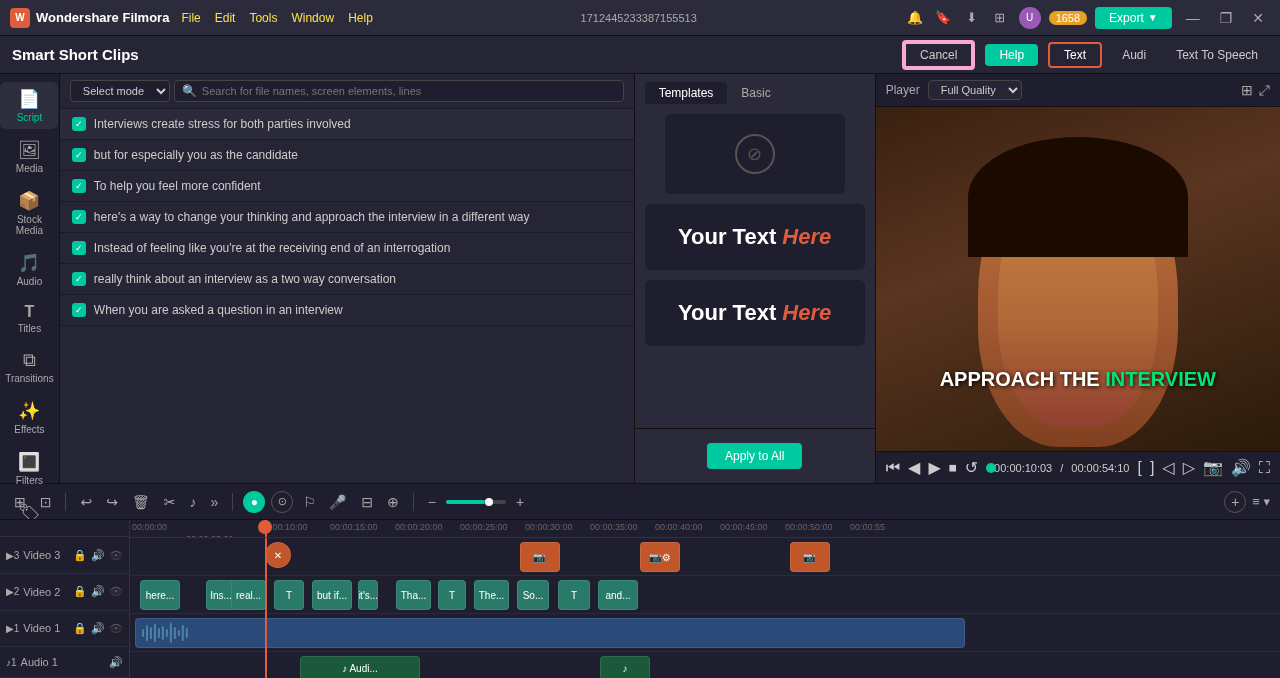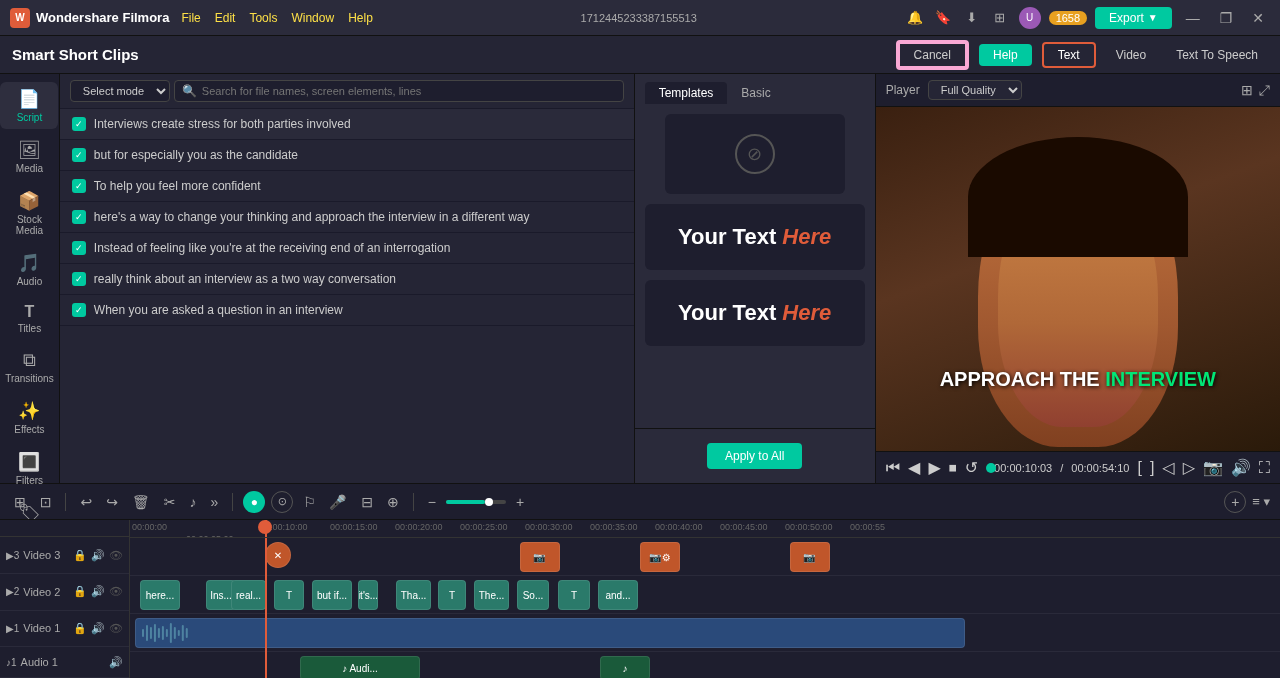--- a/index.html
+++ b/index.html
@@ -156,21 +156,21 @@
     <button class="win-btn">✕</button>
   </div>
 </div>
 
 <div class="titlebar">
   <span class="smart-title">Smart Short Clips</span>
   <div class="spacer"></div>
   <button class="cancel-btn">Cancel</button>
   <button class="save-btn">Help</button>
   <button class="tab-btn active">Text</button>
-  <button class="tab-btn-text">Video</button>
+  <button class="tab-btn-text">Audi</button>
   <button class="tab-btn-text">Text To Speech</button>
 </div>
 
 <div class="main-content">
 
   <div class="sidebar">
     <div class="sidebar-item active">
       <span class="sidebar-icon">📄</span>
       <span class="sidebar-label">Script</span>
     </div>

